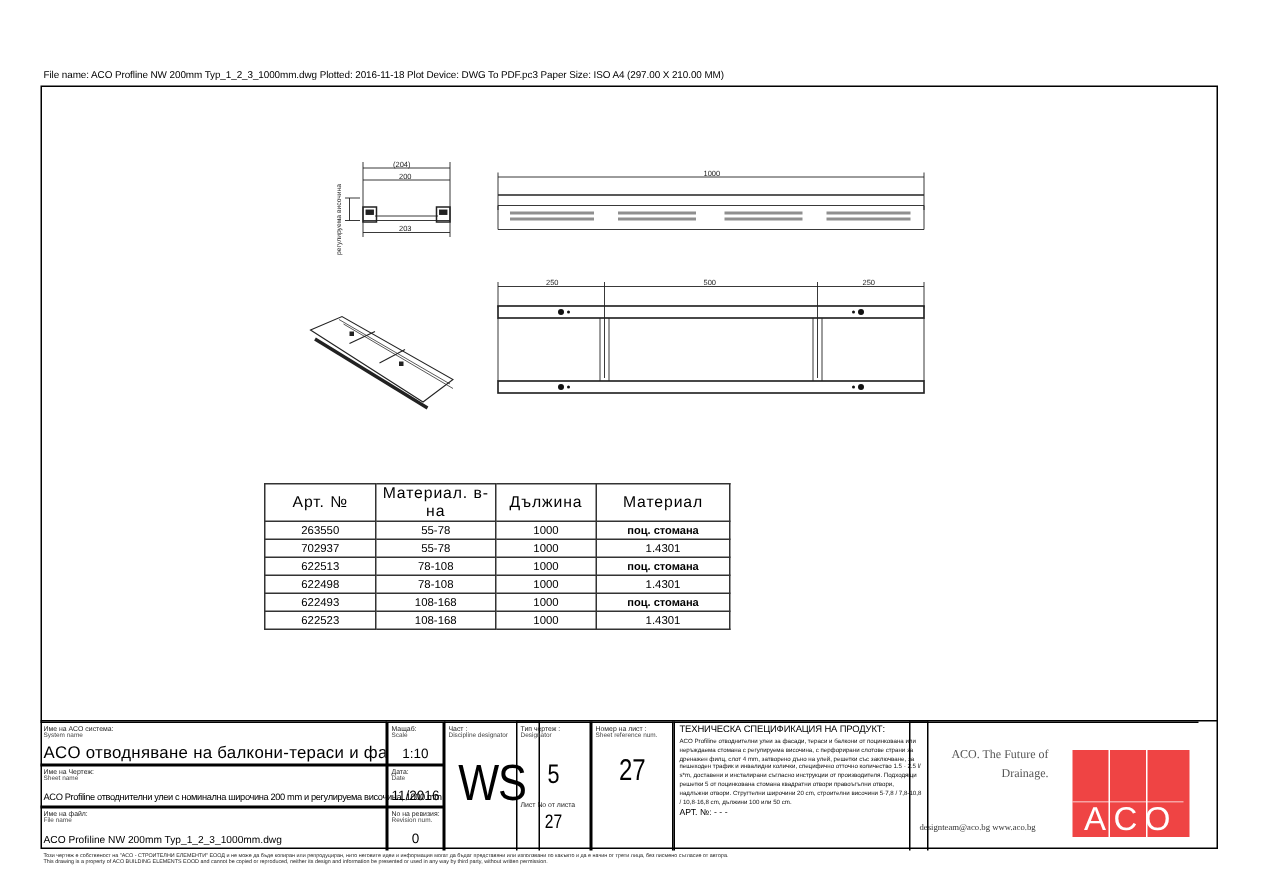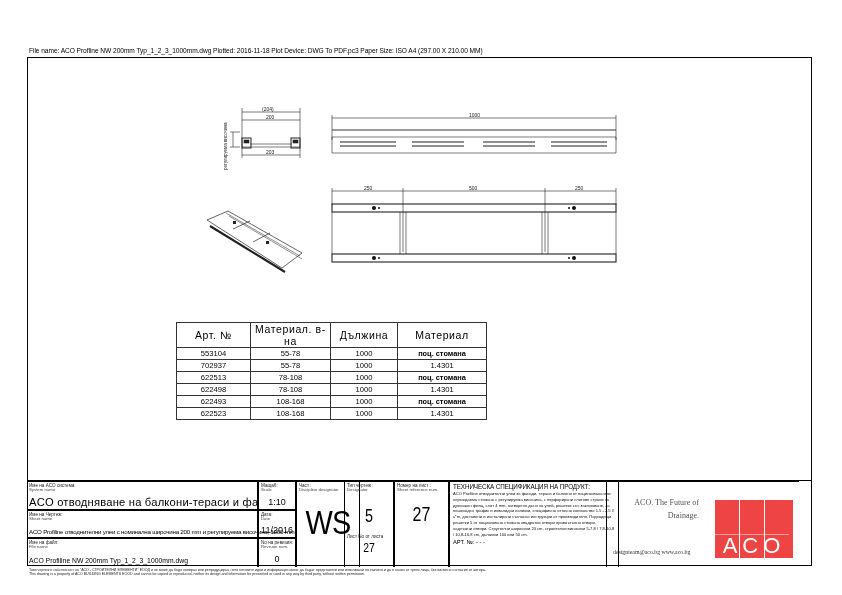--- a/index.html
+++ b/index.html
@@ -131,21 +131,21 @@
   <thead>
     <tr>
       <th>Арт. №</th>
       <th>Материал. в-на</th>
       <th>Дължина</th>
       <th>Материал</th>
     </tr>
   </thead>
   <tbody>
     <tr>
-      <td>553104</td>
+      <td>263550</td>
       <td>55-78</td>
       <td>1000</td>
       <td class="mat-bold">поц. стомана</td>
     </tr>
     <tr>
       <td>702937</td>
       <td>55-78</td>
       <td>1000</td>
       <td>1.4301</td>
     </tr>

